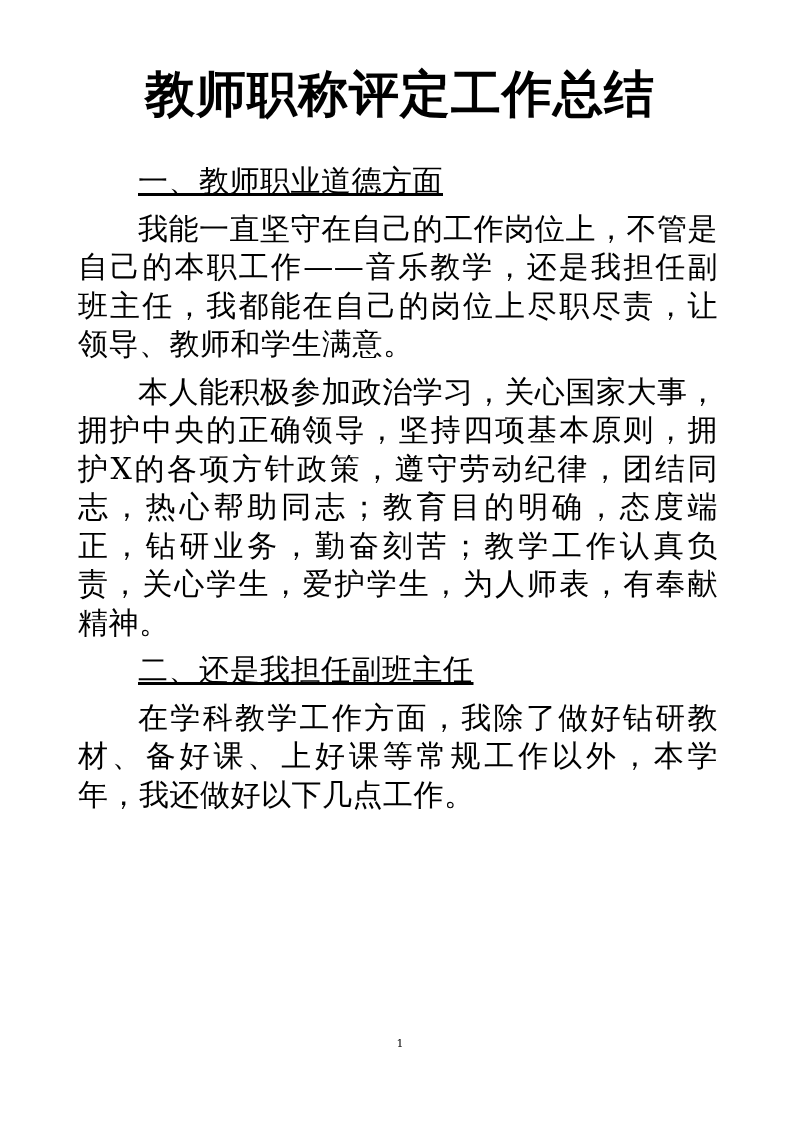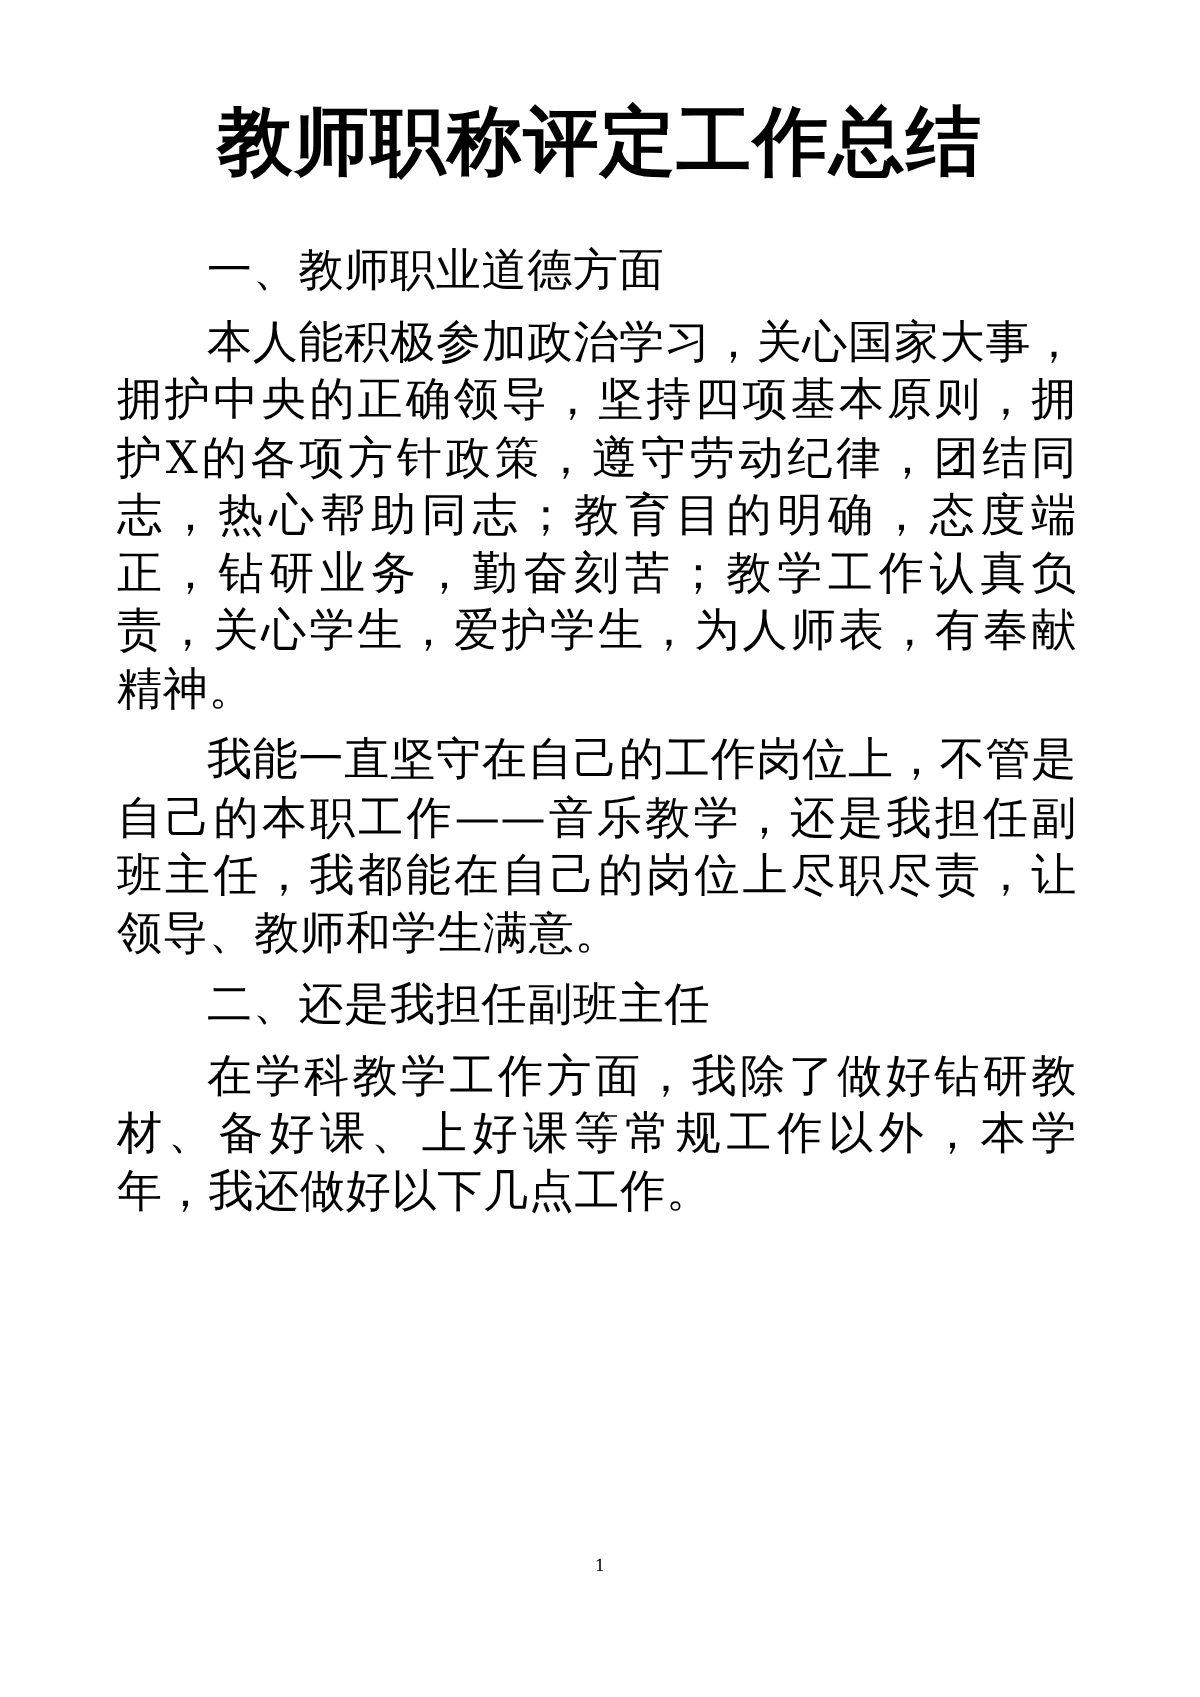--- a/index.html
+++ b/index.html
@@ -9,35 +9,35 @@
     position: absolute; left: 0; top: 58px; width: 800px; text-align: center;
     font-family: "DejaVu Serif", serif; font-weight: bold;
     font-size: 50px; line-height: 64px; letter-spacing: 1px;
   }
   .body {
     position: absolute; left: 78px; top: 158px; width: 640px;
     font-family: "DejaVu Serif", serif;
     font-size: 30px; line-height: 38.5px; letter-spacing: 0.5px;
   }
   .para { margin: 0 0 9px 0; text-indent: 2em; text-align: justify; word-break: break-all; }
-  .heading { margin: 0 0 9px 0; text-indent: 2em; }
+  .heading { margin: 0 0 9px 0; text-indent: 2em; text-decoration: underline; }
   .page-num {
     position: absolute; left: 0; top: 1033px; width: 800px; text-align: center;
     font-family: "DejaVu Serif", serif; font-size: 11px;
   }
 </style>
 </head>
 <body>
 
 <div class="page">
   <div class="title">教师职称评定工作总结</div>
 
   <div class="body">
     <p class="heading">一、教师职业道德方面</p>
+    <p class="para">我能一直坚守在自己的工作岗位上，不管是自己的本职工作——音乐教学，还是我担任副班主任，我都能在自己的岗位上尽职尽责，让领导、教师和学生满意。</p>
     <p class="para">本人能积极参加政治学习，关心国家大事，拥护中央的正确领导，坚持四项基本原则，拥护X的各项方针政策，遵守劳动纪律，团结同志，热心帮助同志；教育目的明确，态度端正，钻研业务，勤奋刻苦；教学工作认真负责，关心学生，爱护学生，为人师表，有奉献精神。</p>
-    <p class="para">我能一直坚守在自己的工作岗位上，不管是自己的本职工作——音乐教学，还是我担任副班主任，我都能在自己的岗位上尽职尽责，让领导、教师和学生满意。</p>
     <p class="heading">二、还是我担任副班主任</p>
     <p class="para">在学科教学工作方面，我除了做好钻研教材、备好课、上好课等常规工作以外，本学年，我还做好以下几点工作。</p>
 
   </div>
 
   <div class="page-num">1</div>
 </div>
 
 </body></html>

